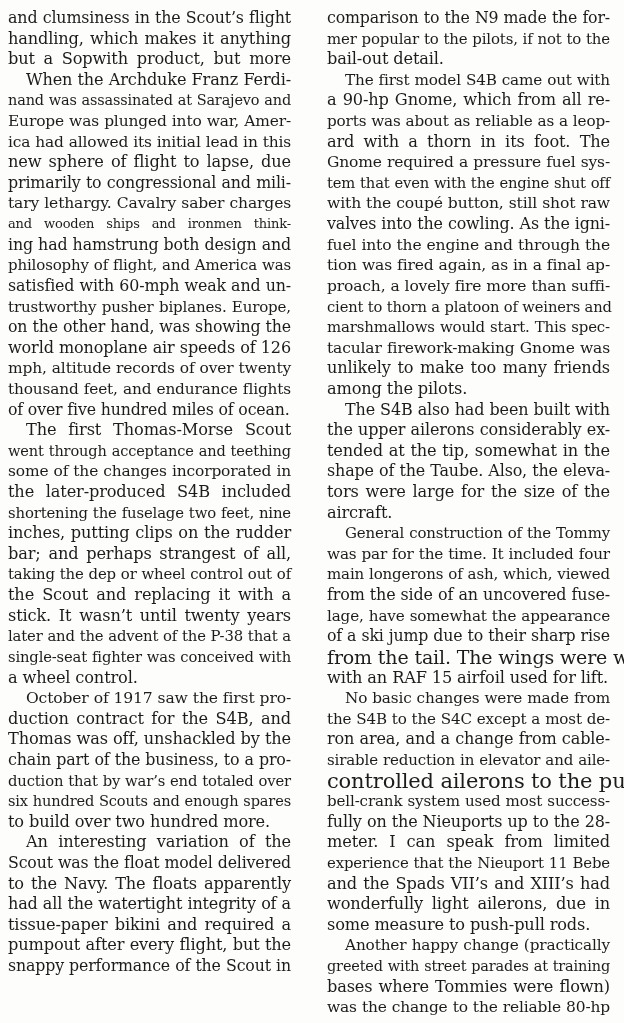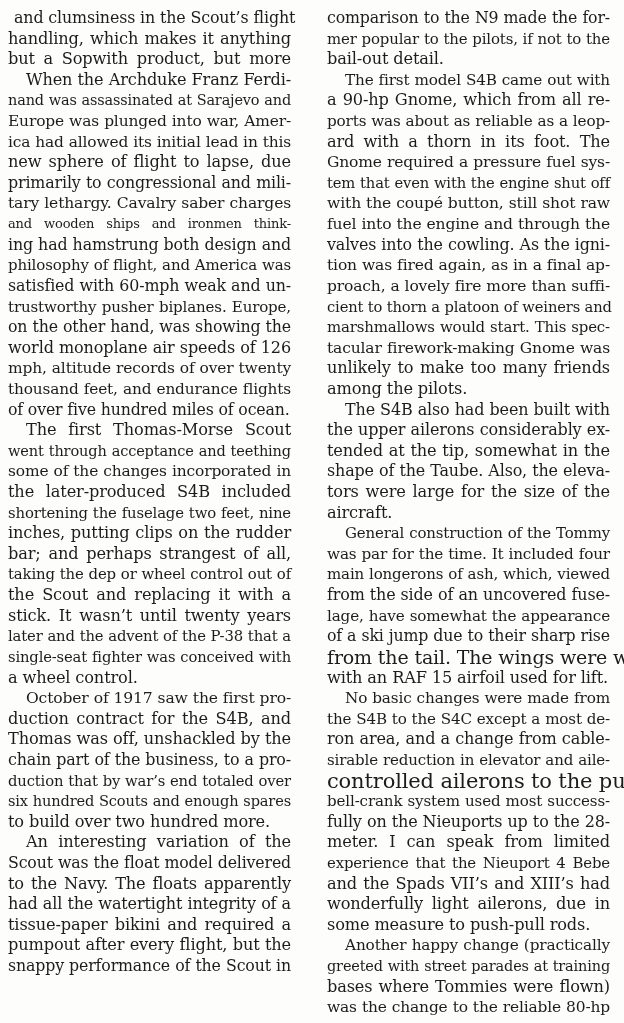--- a/index.html
+++ b/index.html
@@ -45,21 +45,21 @@
       padding-left: 18px;
     }
     .para { margin: 0; padding: 0; }
   </style>
 </head>
 <body>
 
 <div class="page">
   <div class="column left">
       <div class="para">
-        <div class="line" style="font-size: 15.8978px; margin-left: 6px;">and clumsiness in the Scout’s flight</div>
+        <div class="line" style="font-size: 15.8978px;">and clumsiness in the Scout’s flight</div>
         <div class="line">handling, which makes it anything</div>
         <div class="line">but a Sopwith product, but more</div>
       </div>
       <div class="para">
         <div class="line indent" style="font-size: 16.118px;">When the Archduke Franz Ferdi-</div>
         <div class="line" style="font-size: 14.4672px;">nand was assassinated at Sarajevo and</div>
         <div class="line" style="font-size: 15.4576px;">Europe was plunged into war, Amer-</div>
         <div class="line" style="font-size: 15.4127px;">ica had allowed its initial lead in this</div>
         <div class="line">new sphere of flight to lapse, due</div>
         <div class="line" style="font-size: 15.8693px;">primarily to congressional and mili-</div>
@@ -116,22 +116,22 @@
         <div class="line last">bail-out detail.</div>
       </div>
       <div class="para">
         <div class="line indent" style="font-size: 15.2427px;">The first model S4B came out with</div>
         <div class="line">a 90-hp Gnome, which from all re-</div>
         <div class="line" style="font-size: 15.2143px;">ports was about as reliable as a leop-</div>
         <div class="line">ard with a thorn in its foot. The</div>
         <div class="line" style="font-size: 15.5382px;">Gnome required a pressure fuel sys-</div>
         <div class="line" style="font-size: 14.7635px;">tem that even with the engine shut off</div>
         <div class="line" style="font-size: 15.5863px;">with the coupé button, still shot raw</div>
+        <div class="line" style="font-size: 15.9065px;">valves into the cowling. As the igni-</div>
         <div class="line" style="font-size: 15.5614px;">fuel into the engine and through the</div>
-        <div class="line" style="font-size: 15.9065px;">valves into the cowling. As the igni-</div>
         <div class="line" style="font-size: 15.5498px;">tion was fired again, as in a final ap-</div>
         <div class="line" style="font-size: 15.5052px;">proach, a lovely fire more than suffi-</div>
         <div class="line" style="font-size: 14.7151px;">cient to thorn a platoon of weiners and</div>
         <div class="line" style="font-size: 14.9648px;">marshmallows would start. This spec-</div>
         <div class="line" style="font-size: 15.5085px;">tacular firework-making Gnome was</div>
         <div class="line">unlikely to make too many friends</div>
         <div class="line last">among the pilots.</div>
       </div>
       <div class="para">
         <div class="line indent" style="font-size: 15.9955px;">The S4B also had been built with</div>
@@ -153,21 +153,21 @@
       </div>
       <div class="para">
         <div class="line indent" style="font-size: 15.2614px;">No basic changes were made from</div>
         <div class="line" style="font-size: 15.1401px;">the S4B to the S4C except a most de-</div>
         <div class="line" style="font-size: 16.1083px;">ron area, and a change from cable-</div>
         <div class="line" style="font-size: 15.0488px;">sirable reduction in elevator and aile-</div>
         <div class="line" style="font-size: 21px;">controlled ailerons to the push-pull</div>
         <div class="line" style="font-size: 15.1072px;">bell-crank system used most success-</div>
         <div class="line" style="font-size: 16.0147px;">fully on the Nieuports up to the 28-</div>
         <div class="line">meter. I can speak from limited</div>
-        <div class="line" style="font-size: 14.9143px;">experience that the Nieuport 4 Bebe</div>
+        <div class="line" style="font-size: 14.9143px;">experience that the Nieuport 11 Bebe</div>
         <div class="line">and the Spads VII’s and XIII’s had</div>
         <div class="line">wonderfully light ailerons, due in</div>
         <div class="line last">some measure to push-pull rods.</div>
       </div>
       <div class="para">
         <div class="line indent" style="font-size: 15.305px;">Another happy change (practically</div>
         <div class="line" style="font-size: 14.4801px;">greeted with street parades at training</div>
         <div class="line">bases where Tommies were flown)</div>
         <div class="line" style="font-size: 15.4437px;">was the change to the reliable 80-hp</div>
       </div>

